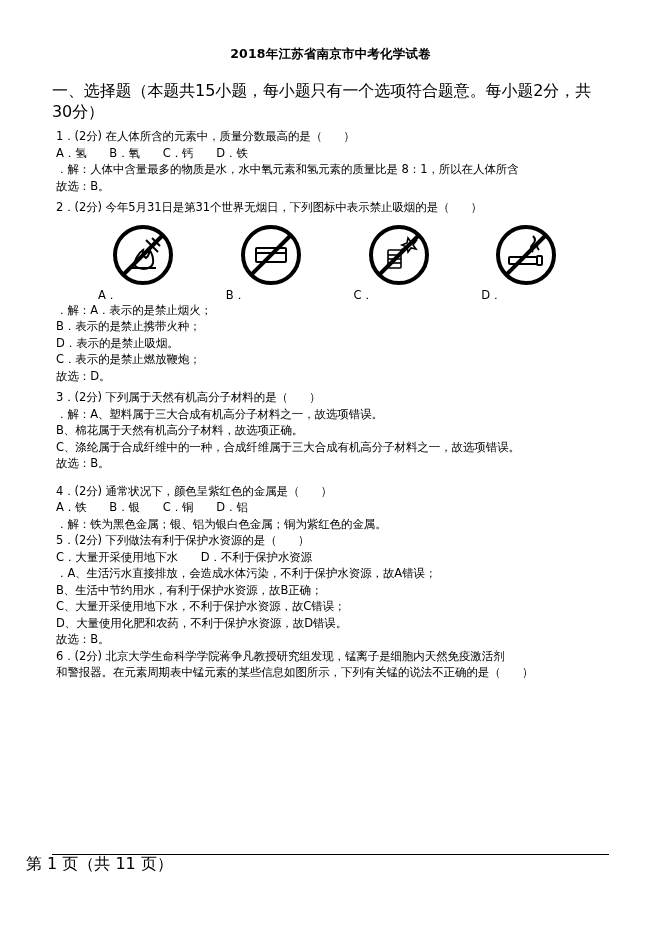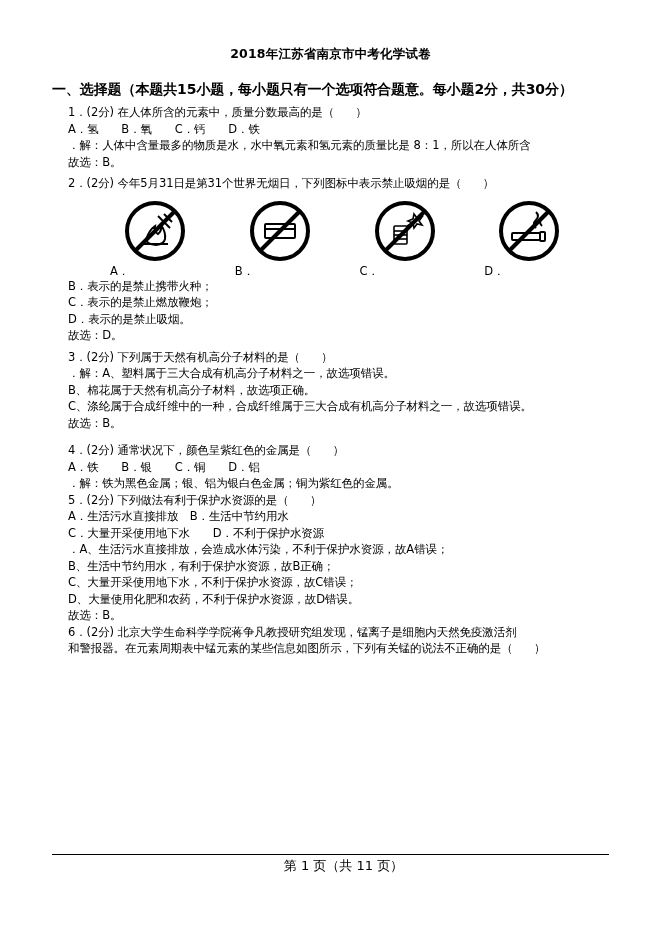--- a/index.html
+++ b/index.html
@@ -24,27 +24,27 @@
   }
   .doc-title {
     text-align: center;
     font-size: 12.5px;
     font-weight: bold;
     letter-spacing: 0.2px;
     margin: 0 0 18px 0;
     color: #000;
   }
   .section-head {
-    font-size: 14px;
-    font-weight: bold;
+    font-size: 16px;
+    font-weight: normal;
     margin: 0 0 5px 0;
     letter-spacing: -0.1px;
   }
   .q {
-    margin: 0 0 0 16px;
+    margin: 0 0 0 4px;
   }
   .line {
     font-size: 11.5px;
     line-height: 16.5px;
     margin: 0;
     white-space: pre-wrap;
     letter-spacing: -0.1px;
   }
   .gap-sm { height: 5px; }
   .gap-md { height: 11px; }
@@ -73,22 +73,21 @@
     line-height: 14px;
     margin-top: 2px;
   }
   svg { display: block; }
 
   .footer {
     position: absolute;
     left: 0;
     right: 0;
     bottom: 46px;
-    text-align: center;
-    font-size: 13px;
+    font-size: 16px;
     color: #000;
     padding-left: 26px;
   }
   .footer-rule {
     position: absolute;
     left: 52px;
     right: 52px;
     bottom: 66px;
     border-top: 1px solid #000;
     height: 0;
@@ -176,23 +175,24 @@
               <path d="M44 26 q-4 -4 0 -8" fill="none"></path>
             </g>
             <line x1="12" y1="50" x2="50" y2="12" stroke="#000" stroke-width="4"></line>
           </svg>
         </div>
         <div class="icon-label">D．</div>
       </div>
 
     </div>
 
+    <div class="line">．解：A．表示的是禁止烟火；</div>
     <div class="line">B．表示的是禁止携带火种；</div>
+    <div class="line">D．表示的是禁止吸烟。</div>
     <div class="line">C．表示的是禁止燃放鞭炮；</div>
-    <div class="line">D．表示的是禁止吸烟。</div>
     <div class="line">故选：D。</div>
   </div>
 
   <div class="gap-sm"></div>
 
   <div class="q">
     <div class="line">3．(2分) 下列属于天然有机高分子材料的是（      ）</div>
     <div class="line">．解：A、塑料属于三大合成有机高分子材料之一，故选项错误。</div>
     <div class="line">B、棉花属于天然有机高分子材料，故选项正确。</div>
     <div class="line">C、涤纶属于合成纤维中的一种，合成纤维属于三大合成有机高分子材料之一，故选项错误。</div>
@@ -202,21 +202,20 @@
   <div class="gap-md"></div>
 
   <div class="q">
     <div class="line">4．(2分) 通常状况下，颜色呈紫红色的金属是（      ）</div>
     <div class="line">A．铁　　B．银　　C．铜　　D．铝</div>
     <div class="line">．解：铁为黑色金属；银、铝为银白色金属；铜为紫红色的金属。</div>
   </div>
 
   <div class="q">
     <div class="line">5．(2分) 下列做法有利于保护水资源的是（      ）</div>
-    <div class="line">A．生活污水直接排放　B．生活中节约用水</div>
     <div class="line">C．大量开采使用地下水　　D．不利于保护水资源</div>
     <div class="line">．A、生活污水直接排放，会造成水体污染，不利于保护水资源，故A错误；</div>
     <div class="line">B、生活中节约用水，有利于保护水资源，故B正确；</div>
     <div class="line">C、大量开采使用地下水，不利于保护水资源，故C错误；</div>
     <div class="line">D、大量使用化肥和农药，不利于保护水资源，故D错误。</div>
     <div class="line">故选：B。</div>
   </div>
 
   <div class="q">
     <div class="line">6．(2分) 北京大学生命科学学院蒋争凡教授研究组发现，锰离子是细胞内天然免疫激活剂</div>

